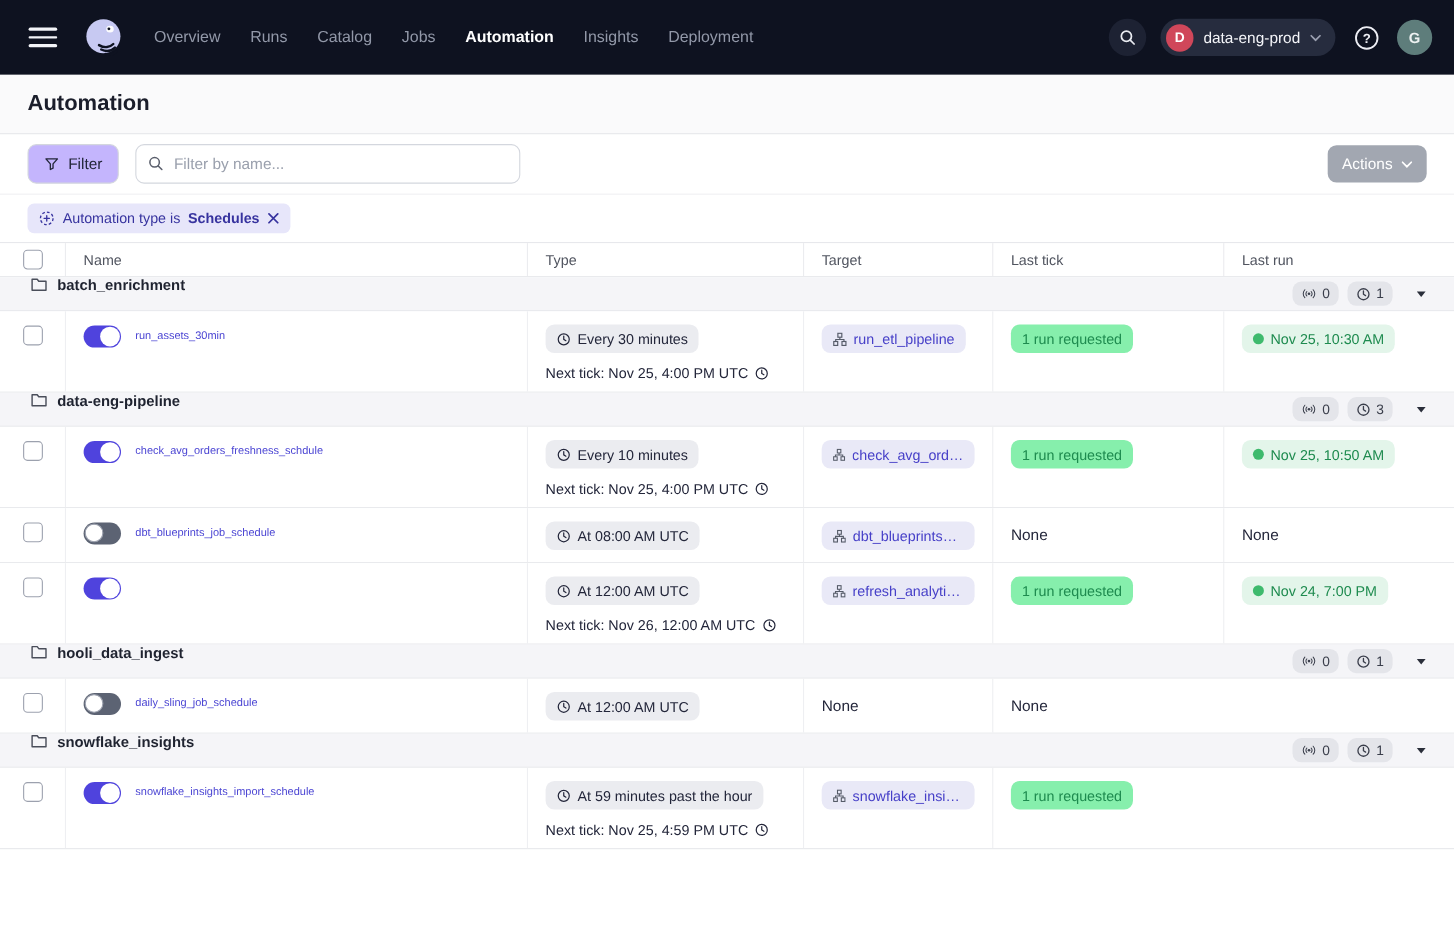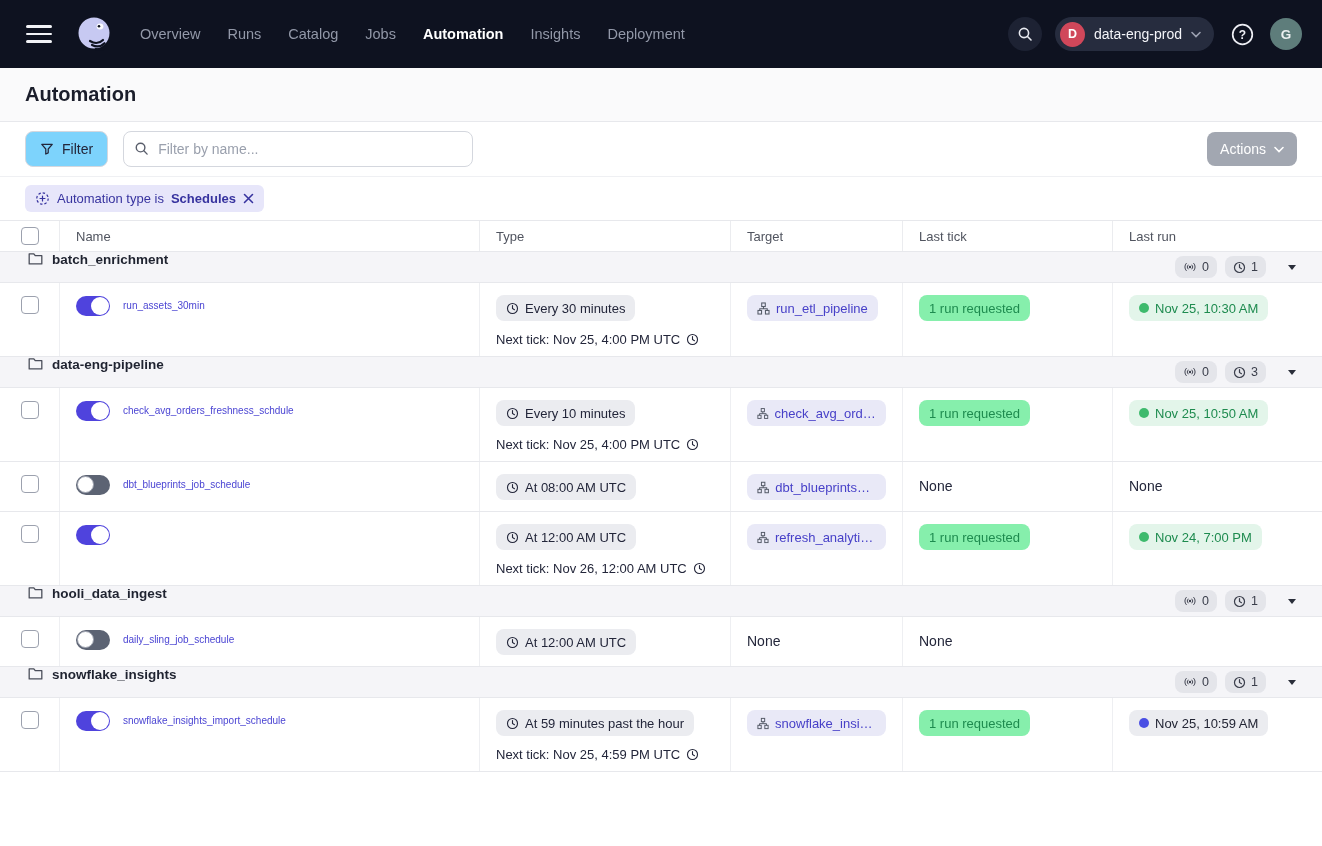--- a/index.html
+++ b/index.html
@@ -18,21 +18,21 @@
   .deploy-pill { height:34px; border-radius:17px; background:#262C3E; display:flex; align-items:center; gap:9px; padding:0 13px 0 5px; cursor:pointer; }
   .deploy-avatar { width:25px; height:25px; border-radius:50%; background:#D0475A; color:#fff; font-size:12.5px; font-weight:bold; display:flex; align-items:center; justify-content:center; }
   .deploy-name { color:#F4F5F9; font-size:14px; }
   .help-btn { width:30px; height:30px; display:flex; align-items:center; justify-content:center; cursor:pointer; }
   .user-avatar { width:32px; height:32px; border-radius:50%; background:#5E7D7B; color:#EDF1F1; font-size:13.5px; font-weight:bold; display:flex; align-items:center; justify-content:center; cursor:pointer; }
 
   
   .page-header { height:54px; background:#FAFAFB; border-bottom:1px solid #E7E8EC; display:flex; align-items:center; padding:0 25px; }
   .page-title { font-size:20px; font-weight:600; color:#1B1E2B; }
   .toolbar { height:55px; display:flex; align-items:center; padding:0 25px; gap:15px; border-bottom:1px solid #EFF0F3; }
-  .filter-btn { height:36px; border:1px solid #D4D7DE; border-radius:8px; background:#7dd3fc; display:inline-flex; align-items:center; gap:8px; padding:0 14px; font-size:14px; color:#23263A; cursor:pointer; }
+  .filter-btn { height:36px; border:1px solid #D4D7DE; border-radius:8px; background:#c4b5fd; display:inline-flex; align-items:center; gap:8px; padding:0 14px; font-size:14px; color:#23263A; cursor:pointer; }
   .search-box { position:relative; width:350px; }
   .search-box input { width:100%; height:36px; border:1px solid #D4D7DE; border-radius:8px; padding:0 12px 0 34px; font-size:14px; color:#23263A; outline:none; font-family:"Liberation Sans", sans-serif; }
   .search-box input::placeholder { color:#9AA0AD; }
   .search-box .mag { position:absolute; left:11px; top:10px; }
   .actions-btn { margin-left:auto; height:34px; border:none; border-radius:8px; background:#A2A7B1; color:#ffffff; font-size:14px; display:inline-flex; align-items:center; gap:8px; padding:0 13px; cursor:pointer; font-family:"Liberation Sans", sans-serif; }
   .chips-row { height:44px; display:flex; align-items:center; padding:0 25px; border-bottom:1px solid #E7E8EC; }
   .chip { height:27px; background:#E7E6FA; border-radius:6px; display:inline-flex; align-items:center; gap:7px; padding:0 10px; font-size:13px; color:#37339F; }
   .chip b { font-weight:bold; }
   .chip .x { cursor:pointer; display:flex; }
 
@@ -551,21 +551,14 @@
           </svg>
         <span class="ellip">snowflake_insights</span>
       </span>
     </div>
     <div class="cell">
       <span class="pill green">
           <span>1 run requested</span>
         </span>
       
     </div>
-    <div class="cell">
-      <span class="pill run-gray">
-        <span class="dot progress"></span>
-        <span>Nov 25, 10:59 AM</span>
-      </span>
-      
-    </div>
   </div>
 </div>
 
 </body></html>

